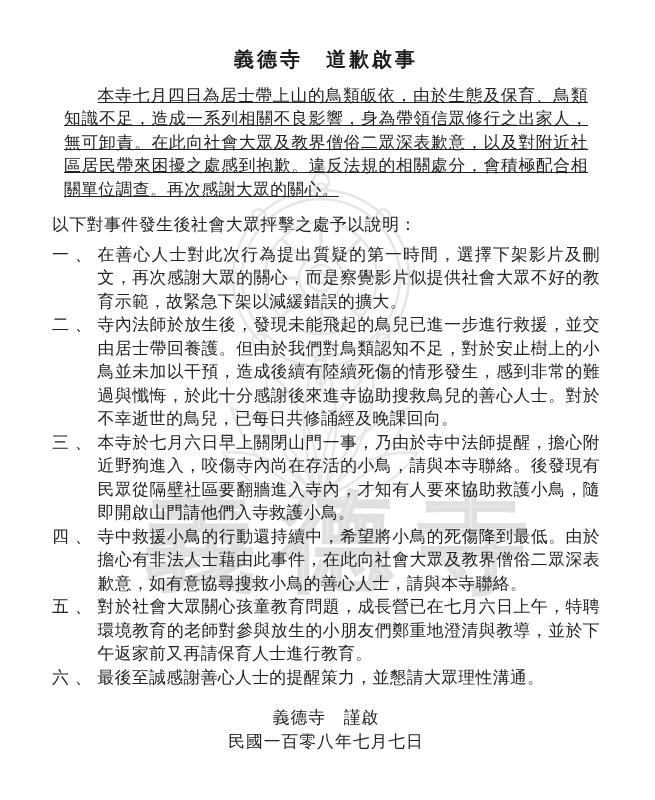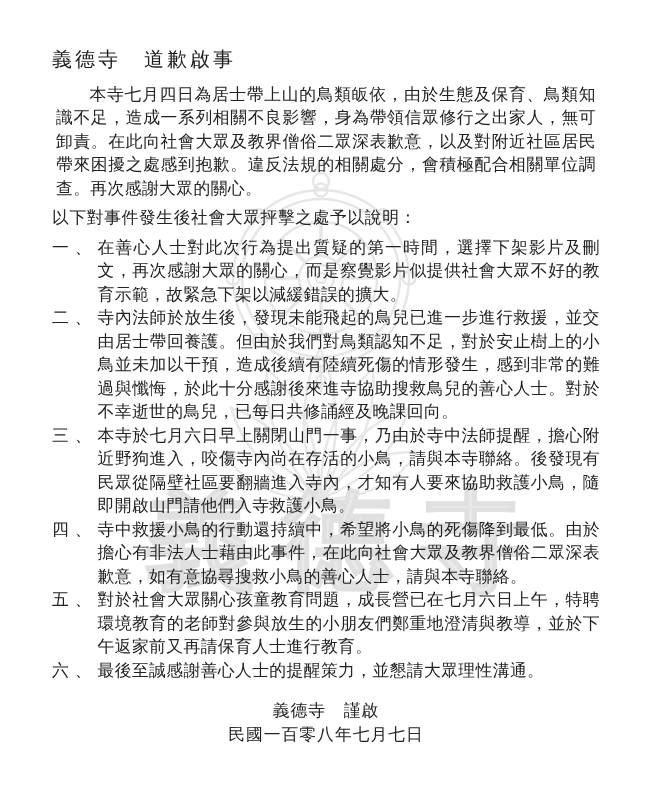--- a/index.html
+++ b/index.html
@@ -35,28 +35,30 @@
     z-index: 1;
     padding: 48px 55px 0 52px;
     font-size: 16.8px;
     line-height: 23.5px;
     letter-spacing: 0.4px;
     text-align: justify;
     text-justify: inter-ideograph;
   }
   .title {
     font-size: 20px;
-    font-weight: normal;
+    font-weight: bold;
+    text-align: center;
     letter-spacing: 3px;
     margin: 0 0 11px 0;
     color: #1c1c1c;
   }
   .opening {
-    margin: 4px;
+    margin: 12px;
     text-indent: 2em;
+    text-decoration: underline;
   }
   .intro {
     margin: 6px 0 6px 0;
     text-align: left;
     letter-spacing: 0.6px;
   }
   .item {
     display: flex;
     align-items: flex-start;
   }

